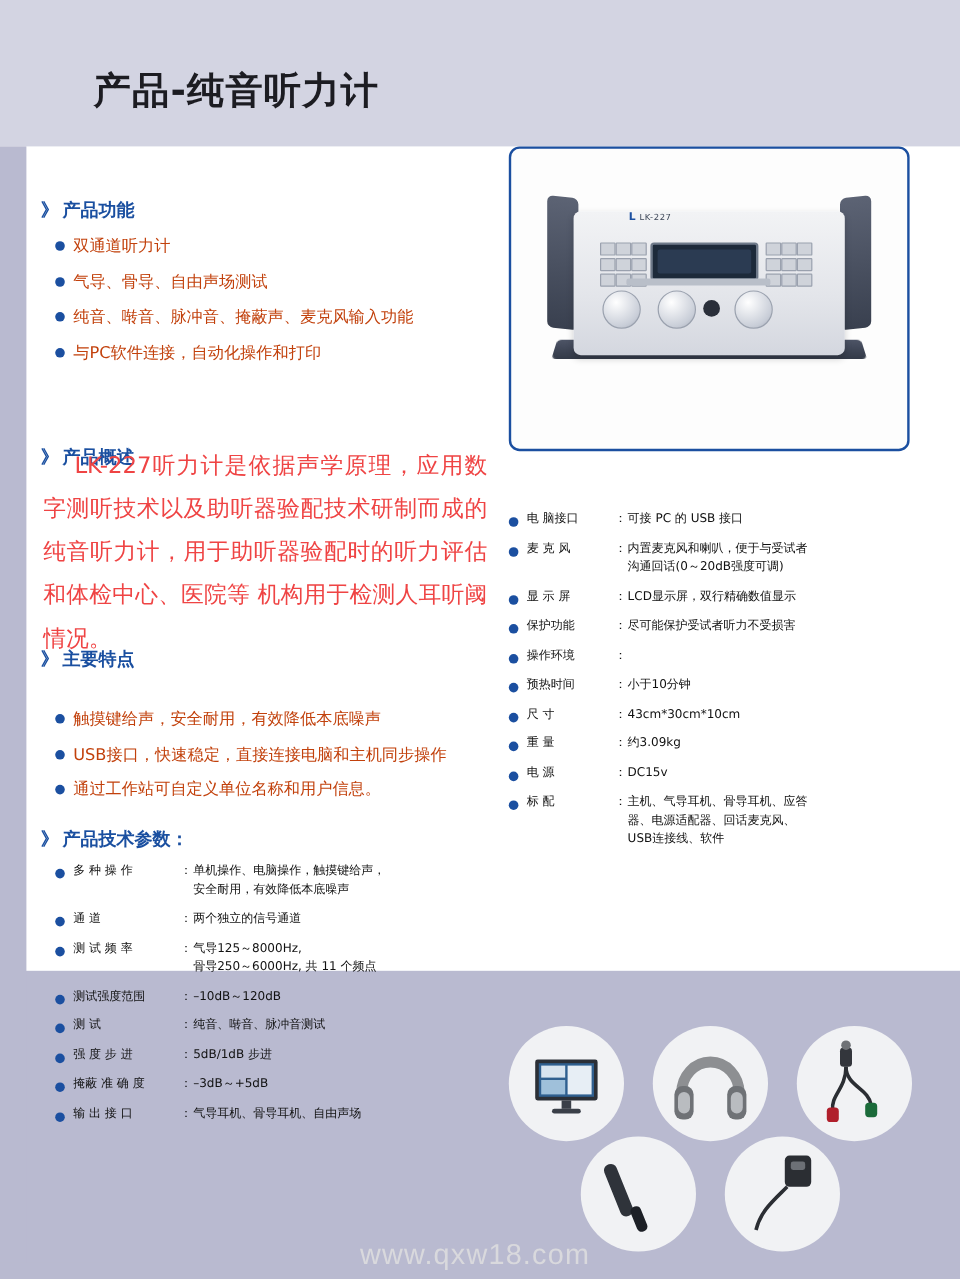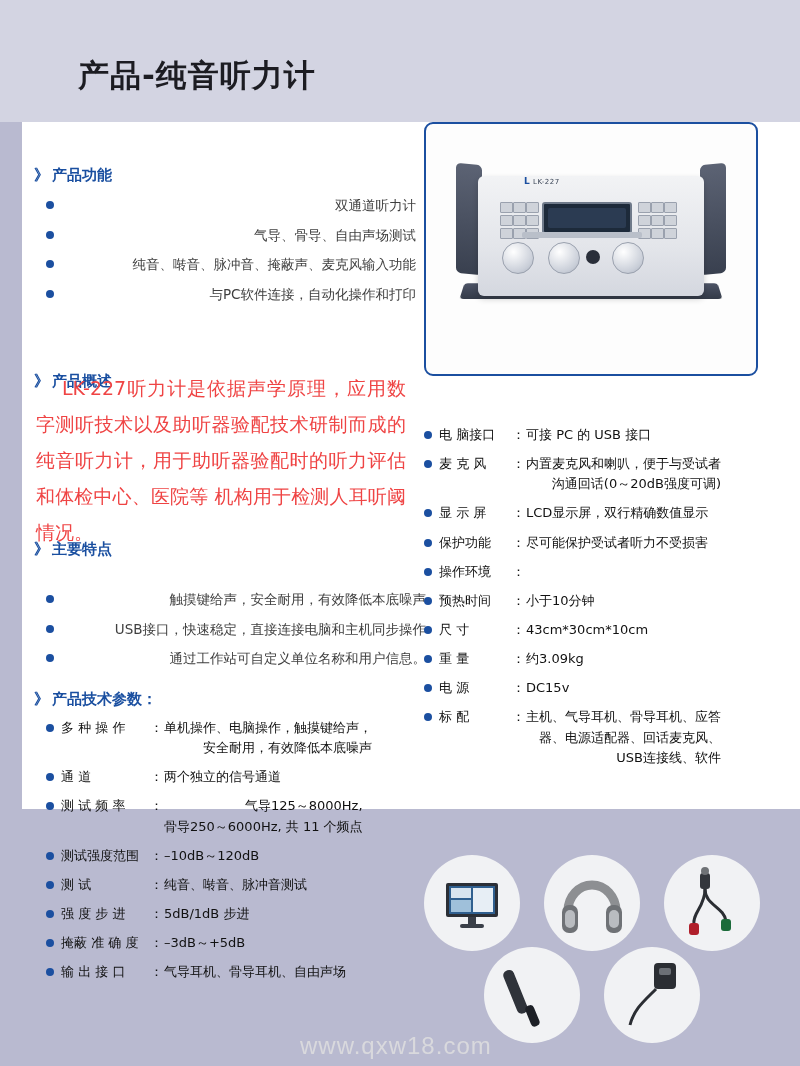--- a/index.html
+++ b/index.html
@@ -37,37 +37,37 @@
     position:absolute;
     color:#1a4fa0;font-size:15px;font-weight:bold;
     white-space:nowrap;
   }
   .sec-h .chev{color:#1a4fa0;font-weight:bold;margin-right:3px;}
   
   .blist{position:absolute;}
   .bitem{
     display:flex;align-items:flex-start;
     margin-bottom:10px;
-    font-size:13.5px;color:#404040;line-height:1.45;justify-content:space-between;
+    font-size:13.5px;color:#c2410c;line-height:1.45;
   }
   .bitem .dot{
     width:8px;height:8px;border-radius:50%;
     background:#1b4fa0;flex:0 0 8px;margin-top:5px;margin-right:7px;
   }
   .bitem .txt{white-space:nowrap;}
   .para{
     position:absolute;font-size:19px;color:#ef4444;line-height:1.9;
     text-align:justify;
   }
   .para .indent{display:inline-block;width:26px;}
   
   .speclist{position:absolute;}
   .spec{
     display:flex;align-items:flex-start;margin-bottom:9px;
-    font-size:13px;color:#111;line-height:1.55;text-align:right;
+    font-size:10px;color:#111;line-height:1.55;
   }
   .spec .dot{
     width:8px;height:8px;border-radius:50%;
     background:#1b4fa0;flex:0 0 8px;margin-top:6px;margin-right:7px;
   }
   .spec .lbl{
     flex:0 0 72px;display:flex;justify-content:space-between;
     white-space:nowrap;
   }
   .spec .sep{flex:0 0 auto;margin:0 1px;}

